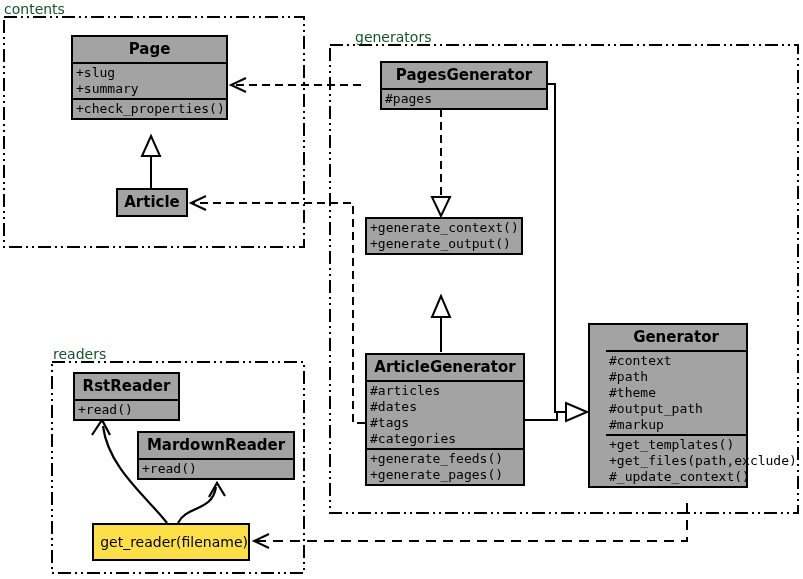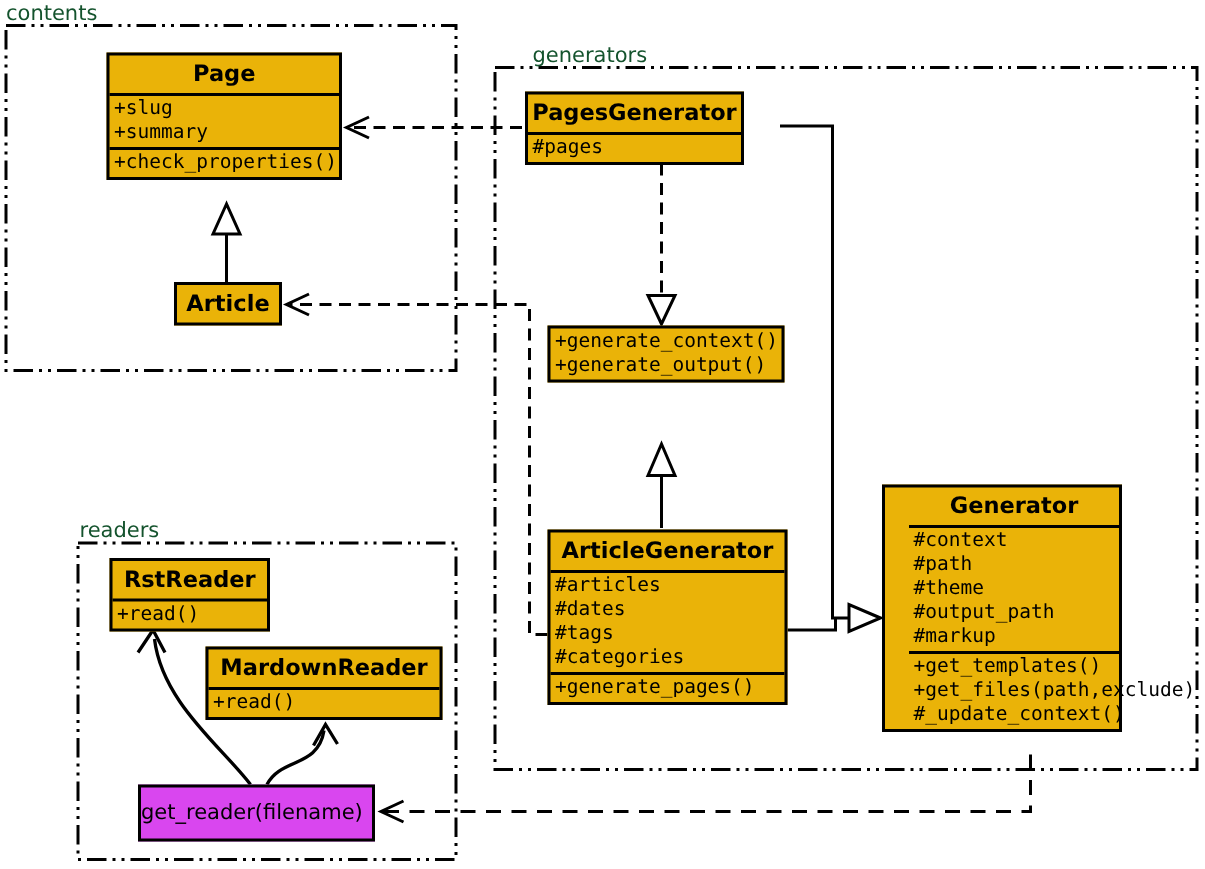--- a/index.html
+++ b/index.html
@@ -1,30 +1,30 @@
 <!DOCTYPE html>
 <html><head>
 <meta charset="utf-8">
 <style>
   html,body{margin:0;padding:0;background:#fff;}
   #canvas{position:relative;width:803px;height:579px;background:#fff;overflow:hidden;
           font-family:"DejaVu Sans",sans-serif;color:#000;}
   #wires{position:absolute;left:0;top:0;pointer-events:none;}
   .pkg-label{position:absolute;font:14px "DejaVu Sans",sans-serif;color:#14532d;white-space:nowrap;}
-  .uml-class{position:absolute;box-sizing:border-box;border:2px solid #000;background:#eab308;}
+  .uml-class{position:absolute;box-sizing:border-box;border:2px solid #000;background:#a3a3a3;}
   .uml-title{font:bold 15px "DejaVu Sans",sans-serif;text-align:center;line-height:19px;
              padding:3px 2px;border-bottom:2px solid #000;white-space:nowrap;}
   .uml-class.single .uml-title{border-bottom:none;}
   .uml-head{border-bottom:2px solid #000;padding:2px 0 3px;}
   .uml-head .uml-stereo{font:13px "DejaVu Sans Mono",monospace;text-align:center;line-height:16px;}
   .uml-head .uml-name{font:bold 15px "DejaVu Sans",sans-serif;text-align:center;line-height:19px;}
   .uml-sec{font:13px "DejaVu Sans Mono",monospace;line-height:16px;padding:1px 3px;white-space:nowrap;}
   .uml-sec + .uml-sec{border-top:2px solid #000;}
-  .plain-box{position:absolute;box-sizing:border-box;border:2px solid #000;background:#d946ef;
-             display:flex;align-items:center;justify-content:flex-start;
+  .plain-box{position:absolute;box-sizing:border-box;border:2px solid #000;background:#fde047;
+             display:flex;align-items:center;justify-content:flex-end;
              font:14px "DejaVu Sans",sans-serif;white-space:nowrap;}
 </style>
 </head>
 <body>
 
 <div id="canvas">
 
   <svg id="wires" width="803" height="579" viewBox="0 0 803 579">
 
     <rect x="4" y="17" width="300" height="230" fill="none" stroke="#000" stroke-width="2" stroke-dasharray="13 4 2 4 2 4"></rect>
@@ -90,21 +90,21 @@
     </div>
     <div class="uml-sec">
       <div>+check_properties()</div>
     </div>
   </div>
 
   <div class="uml-class single" style="left:116px;top:188px;width:72px;">
     <div class="uml-title">Article</div>
   </div>
 
-  <div class="uml-class" style="left:350px;top:61px;width:146px;">
+  <div class="uml-class" style="left:380px;top:61px;width:168px;">
     <div class="uml-title">PagesGenerator</div>
     <div class="uml-sec">
       <div>#pages</div>
     </div>
   </div>
 
   <div class="uml-class" style="left:365px;top:217px;width:158px;">
     <div class="uml-sec">
       <div>+generate_context()</div>
       <div>+generate_output()</div>
@@ -113,20 +113,21 @@
 
   <div class="uml-class" style="left:365px;top:353px;width:160px;">
     <div class="uml-title">ArticleGenerator</div>
     <div class="uml-sec">
       <div>#articles</div>
       <div>#dates</div>
       <div>#tags</div>
       <div>#categories</div>
     </div>
     <div class="uml-sec">
+      <div>+generate_feeds()</div>
       <div>+generate_pages()</div>
     </div>
   </div>
 
   <div class="uml-class" style="left:588px;top:323px;width:160px;padding-left:16px;">
     <div class="uml-title">Generator</div>
     <div class="uml-sec">
       <div>#context</div>
       <div>#path</div>
       <div>#theme</div>

